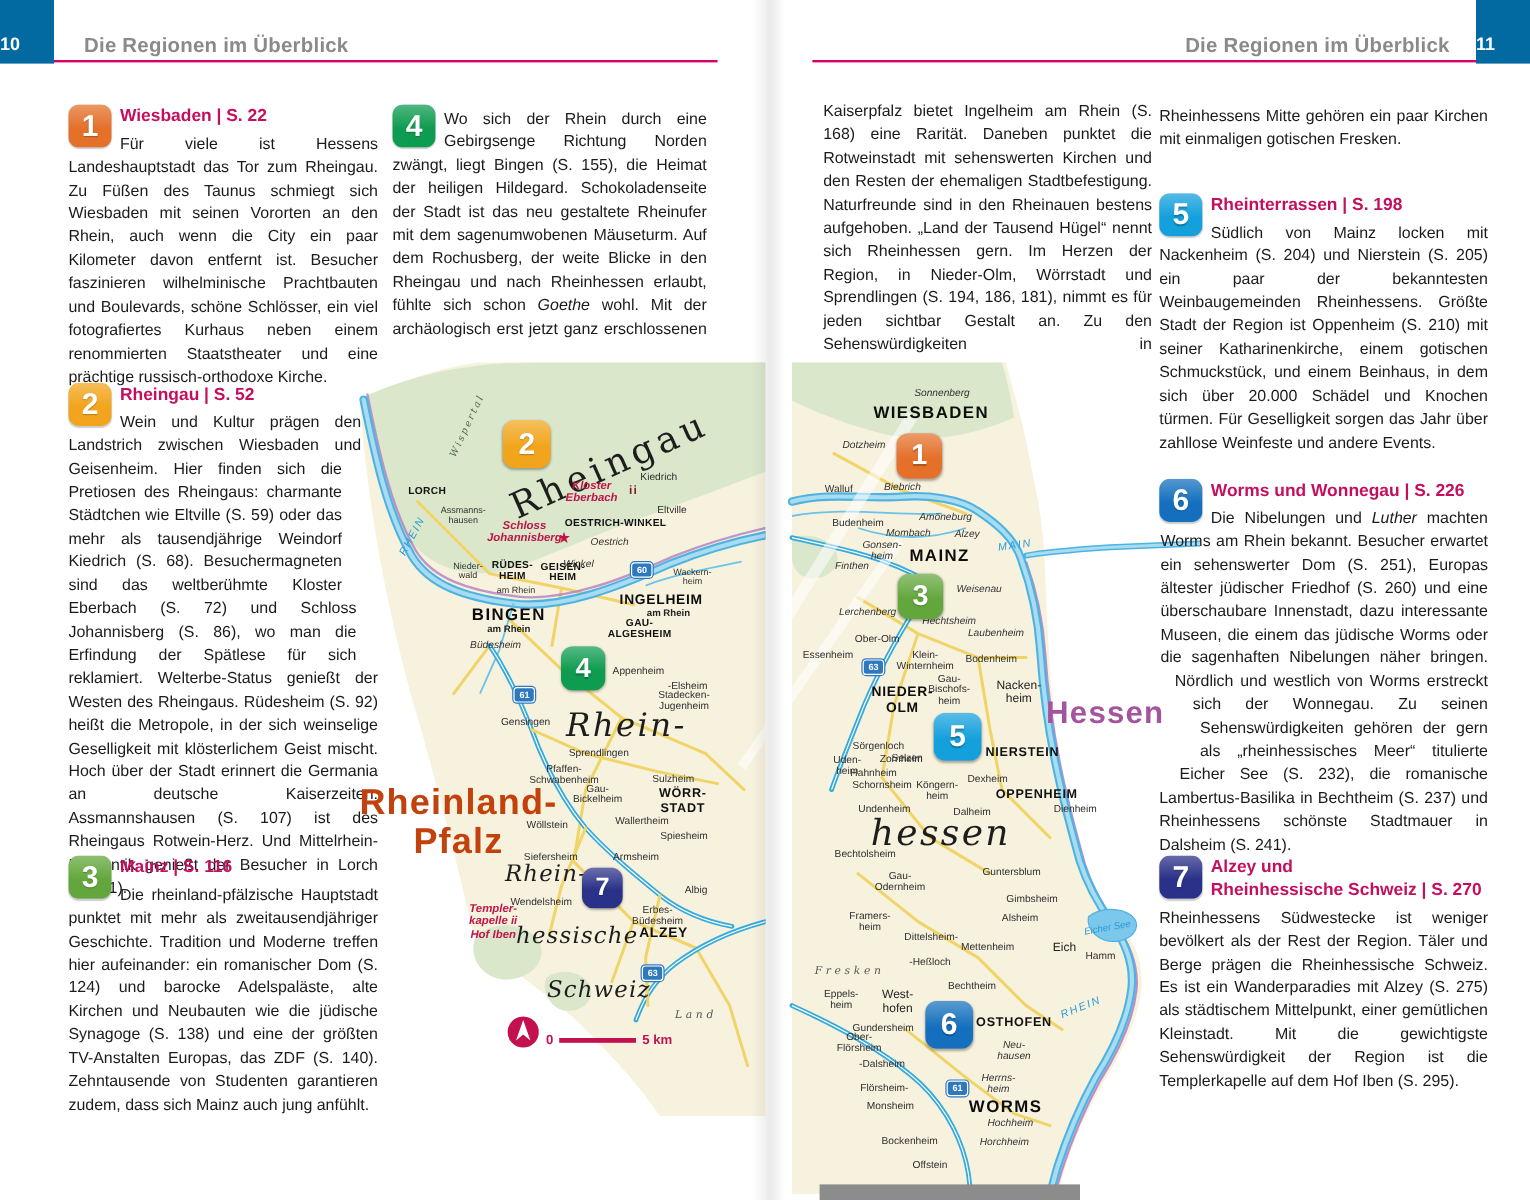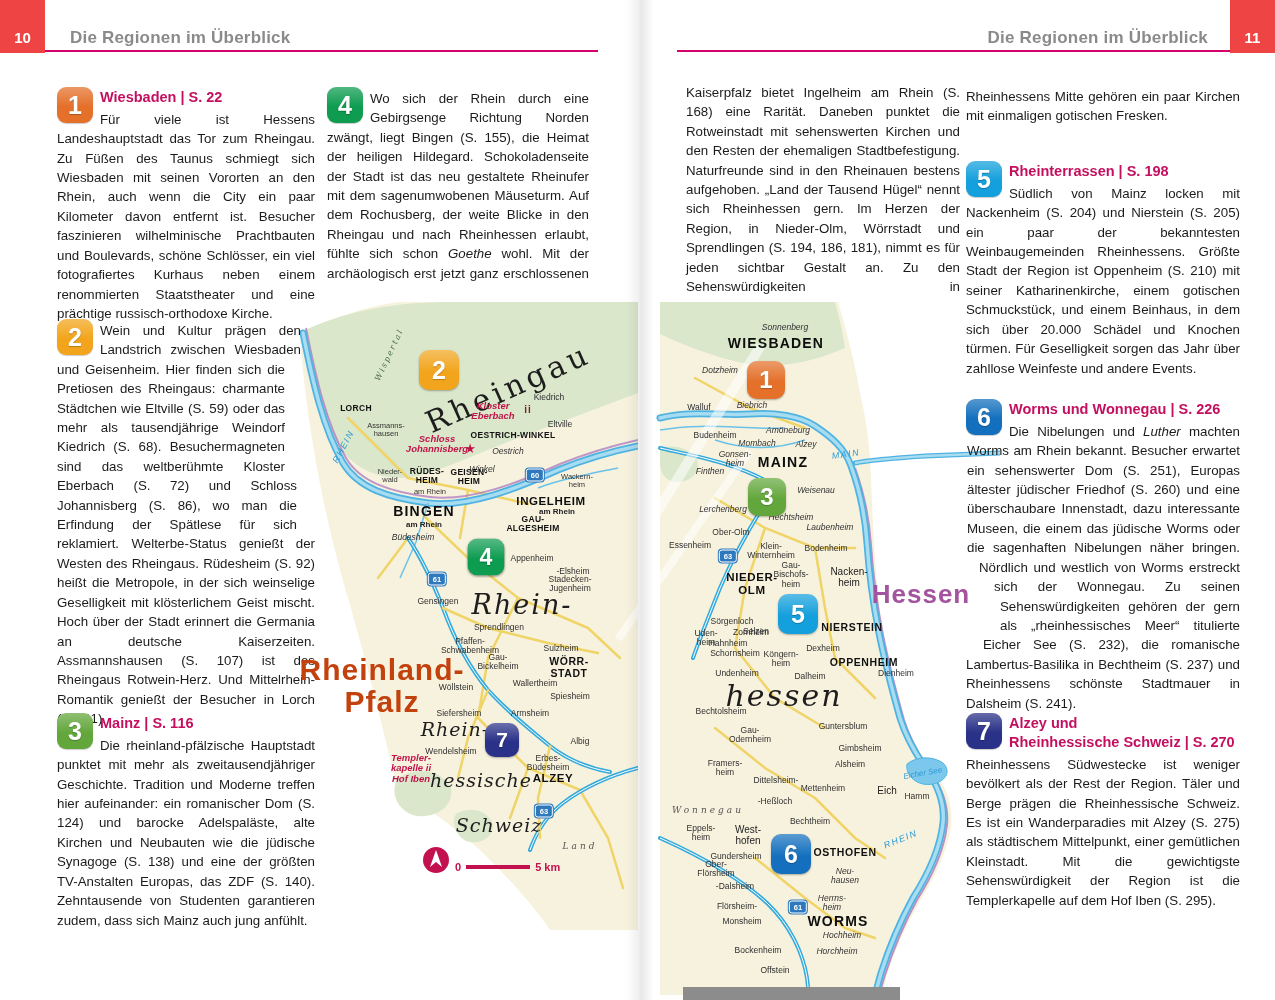--- a/index.html
+++ b/index.html
@@ -1,21 +1,21 @@
 <!DOCTYPE html>
 <html lang="de"><head>
 <meta charset="utf-8">
 <style>
   html,body{margin:0;padding:0;background:#ffffff;}
   .spread{position:relative;width:1275px;height:1000px;background:#ffffff;overflow:hidden;
           font-family:"Liberation Sans",sans-serif;color:#1b1b1b;}
   .abs{position:absolute;}
   
-  .pgbox{position:absolute;top:0;width:45px;height:53px;background:#ef4444;color:#fff;
-         display:flex;align-items:flex-end;justify-content:center;padding-bottom:7px;box-sizing:border-box;
+  .pgbox{position:absolute;top:0;width:45px;height:53px;background:#0369a1;color:#fff;
+         display:flex;align-items:flex-end;padding-bottom:7px;box-sizing:border-box;
          font-weight:bold;font-size:15px;}
   .hdr-title{position:absolute;top:28px;font-size:17px;font-weight:bold;color:#8a8a8a;letter-spacing:.2px;}
   .hdr-rule{position:absolute;top:50px;height:2px;background:#D6006A;}
   
   .sec{position:absolute;}
   .sec-badge{float:left;width:36px;height:36px;margin:1px 7px 2px 0;border-radius:9px;color:#fff;
              font-size:25px;font-weight:bold;display:flex;align-items:center;justify-content:center;
              background-image:linear-gradient(rgba(255,255,255,.28),rgba(255,255,255,0) 55%);
              text-shadow:0 1px 1px rgba(0,0,0,.25);box-shadow:0 1px 1px rgba(0,0,0,.2);}
   .sec-title{margin:0;padding-top:2px;font-size:14.5px;font-weight:bold;color:#C40F5F;
@@ -124,20 +124,21 @@
   <div class="hdr-rule" style="left:677px;width:553px;"></div>
 
   <div class="sec" style="left:57px;top:86px;width:258px;">
     <div class="sec-badge" style="background-color: rgb(228, 112, 42);">1</div>
     <h3 class="sec-title">Wiesbaden | S. 22</h3>
     <p class="sec-body">Für viele ist Hessens Landeshauptstadt das Tor zum Rheingau. Zu Füßen des Taunus schmiegt sich Wiesbaden mit seinen Vororten an den Rhein, auch wenn die City ein paar Kilometer davon entfernt ist. Besucher faszinieren wilhelminische Prachtbauten und Boulevards, schöne Schlösser, ein viel fotografiertes Kurhaus neben einem renommierten Staatstheater und eine prächtige russisch-orthodoxe Kirche.</p>
   </div>
 
   <div class="sec" style="left:57px;top:318px;width:258px;">
     <div class="sec-badge" style="background-color: rgb(242, 165, 28);">2</div>
+    <h3 class="sec-title">Rheingau | S. 52</h3>
     <p class="sec-body"><i class="spr" style="width:14px;height:58px"></i><i class="spr" style="width:30px;height:78px"></i><i class="spr" style="width:18px;height:76px"></i>Wein und Kultur prägen den Landstrich zwischen Wiesbaden und Geisenheim. Hier finden sich die Pretiosen des Rheingaus: charmante Städtchen wie <span class="b">Eltville</span> (S. 59) oder das mehr als tausendjährige Weindorf <span class="b">Kiedrich</span> (S. 68). Besuchermagneten sind das weltberühmte Kloster <span class="b">Eberbach</span> (S. 72) und <span class="b">Schloss Johannisberg</span> (S. 86), wo man die Erfindung der Spätlese für sich reklamiert. Welterbe-Status genießt der Westen des Rheingaus. <span class="b">Rüdesheim</span> (S. 92) heißt die Metropole, in der sich weinselige Geselligkeit mit klösterlichem Geist mischt. Hoch über der Stadt erinnert die Germania an deutsche Kaiserzeiten. <span class="b">Assmannshausen</span> (S. 107) ist des Rheingaus Rotwein-Herz. Und Mittelrhein-Romantik genießt der Besucher in <span class="b">Lorch</span> (S. 111).</p>
   </div>
 
   <div class="sec" style="left:57px;top:712px;width:258px;">
     <div class="sec-badge" style="background-color: rgb(99, 167, 60);">3</div>
     <h3 class="sec-title">Mainz | S. 116</h3>
     <p class="sec-body">Die rheinland-pfälzische Hauptstadt punktet mit mehr als zweitausendjähriger Geschichte. Tradition und Moderne treffen hier aufeinander: ein <span class="b">romanischer Dom</span> (S. 124) und barocke Adelspaläste, alte Kirchen und Neubauten wie die <span class="b">jüdische Synagoge</span> (S. 138) und eine der größten TV-Anstalten Europas, das <span class="b">ZDF</span> (S. 140). Zehntausende von Studenten garantieren zudem, dass sich Mainz auch jung anfühlt.</p>
   </div>
 
   <div class="sec" style="left:327px;top:86px;width:262px;">
@@ -293,21 +294,21 @@
       <div class="ml town" style="left: 860px; top: 749px; transform: translate(-50%, -50%);">Gimbsheim</div>
       <div class="ml town" style="left: 850px; top: 765px; transform: translate(-50%, -50%);">Alsheim</div>
       <div class="ml town" style="left: 725px; top: 768px; transform: translate(-50%, -50%);">Framers-
 heim</div>
       <div class="ml town" style="left: 776px; top: 781px; transform: translate(-50%, -50%);">Dittelsheim-</div>
       <div class="ml town" style="left: 823px; top: 789px; transform: translate(-50%, -50%);">Mettenheim</div>
       <div class="ml town-lg" style="left: 887px; top: 790px; transform: translate(-50%, -50%);">Eich</div>
       <div class="ml town" style="left: 917px; top: 797px; transform: translate(-50%, -50%);">Hamm</div>
       <div class="ml water-sm" style="left: 923px; top: 774px; transform: translate(-50%, -50%) rotate(-10deg);">Eicher See</div>
       <div class="ml town" style="left: 775px; top: 802px; transform: translate(-50%, -50%);">-Heßloch</div>
-      <div class="ml geo-sp" style="left: 708px; top: 811px; transform: translate(-50%, -50%);">Wonnegau</div>
+      <div class="ml geo-sp" style="left: 708px; top: 811px; transform: translate(-50%, -50%);">Fresken</div>
       <div class="ml town" style="left: 810px; top: 822px; transform: translate(-50%, -50%);">Bechtheim</div>
       <div class="ml town" style="left: 701px; top: 833px; transform: translate(-50%, -50%);">Eppels-
 heim</div>
       <div class="ml town-lg" style="left: 748px; top: 835px; transform: translate(-50%, -50%);">West-
 hofen</div>
       <div class="ml town-caps-lg" style="left: 845px; top: 853px; transform: translate(-50%, -50%);">OSTHOFEN</div>
       <div class="ml water" style="left: 901px; top: 840px; transform: translate(-50%, -50%) rotate(-22deg);">RHEIN</div>
       <div class="ml town" style="left: 736px; top: 857px; transform: translate(-50%, -50%);">Gundersheim</div>
       <div class="ml town" style="left: 716px; top: 869px; transform: translate(-50%, -50%);">Ober-
 Flörsheim</div>

